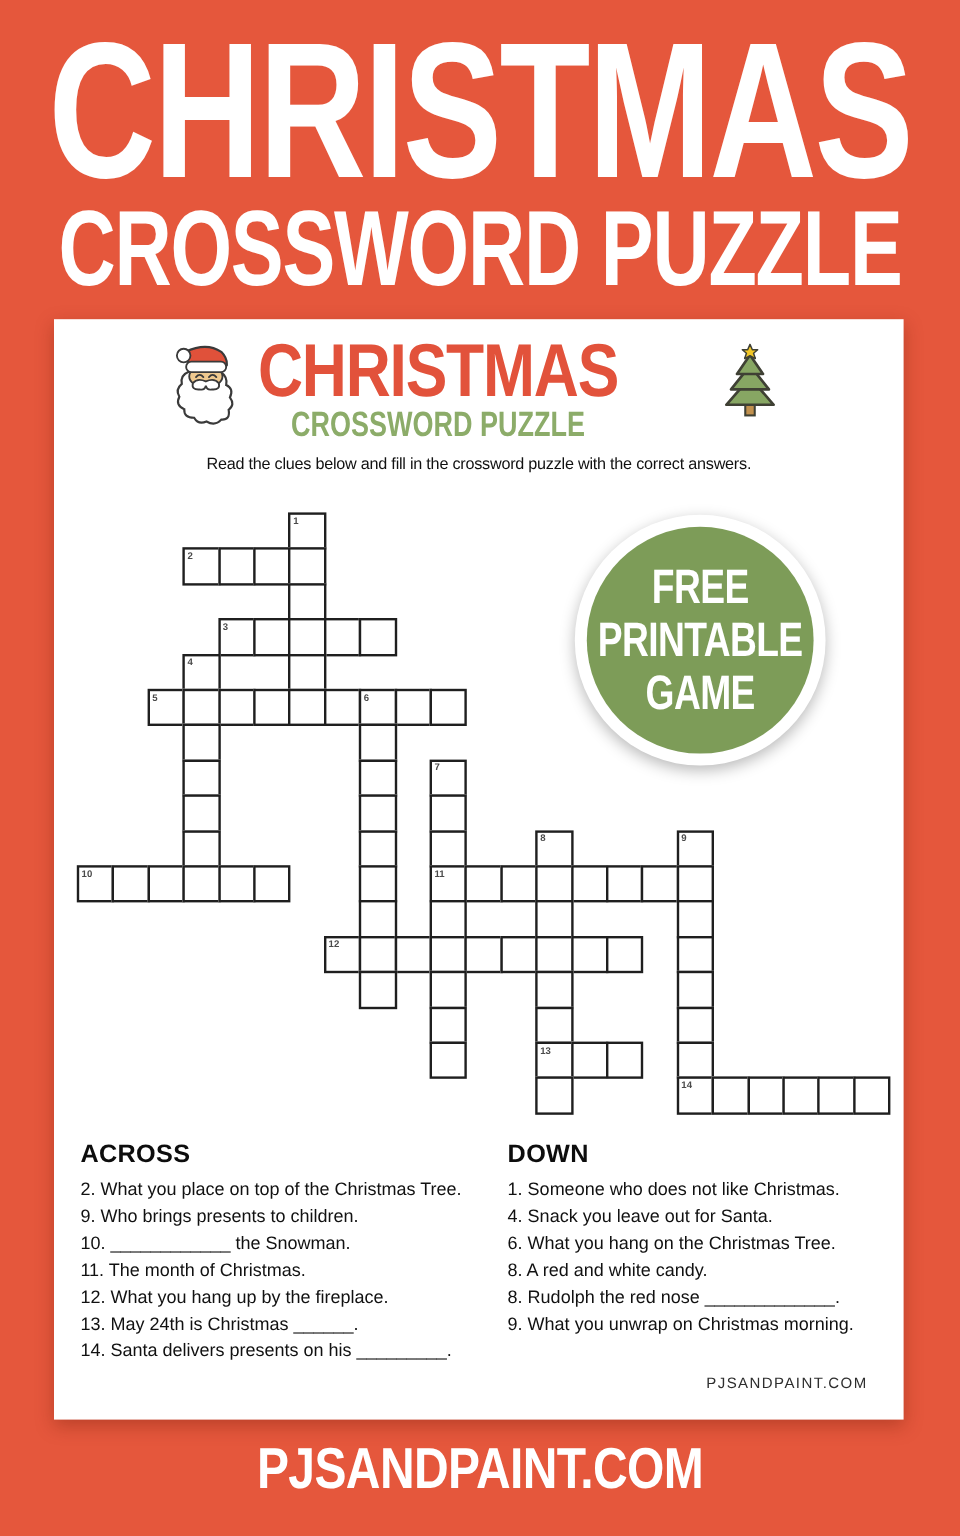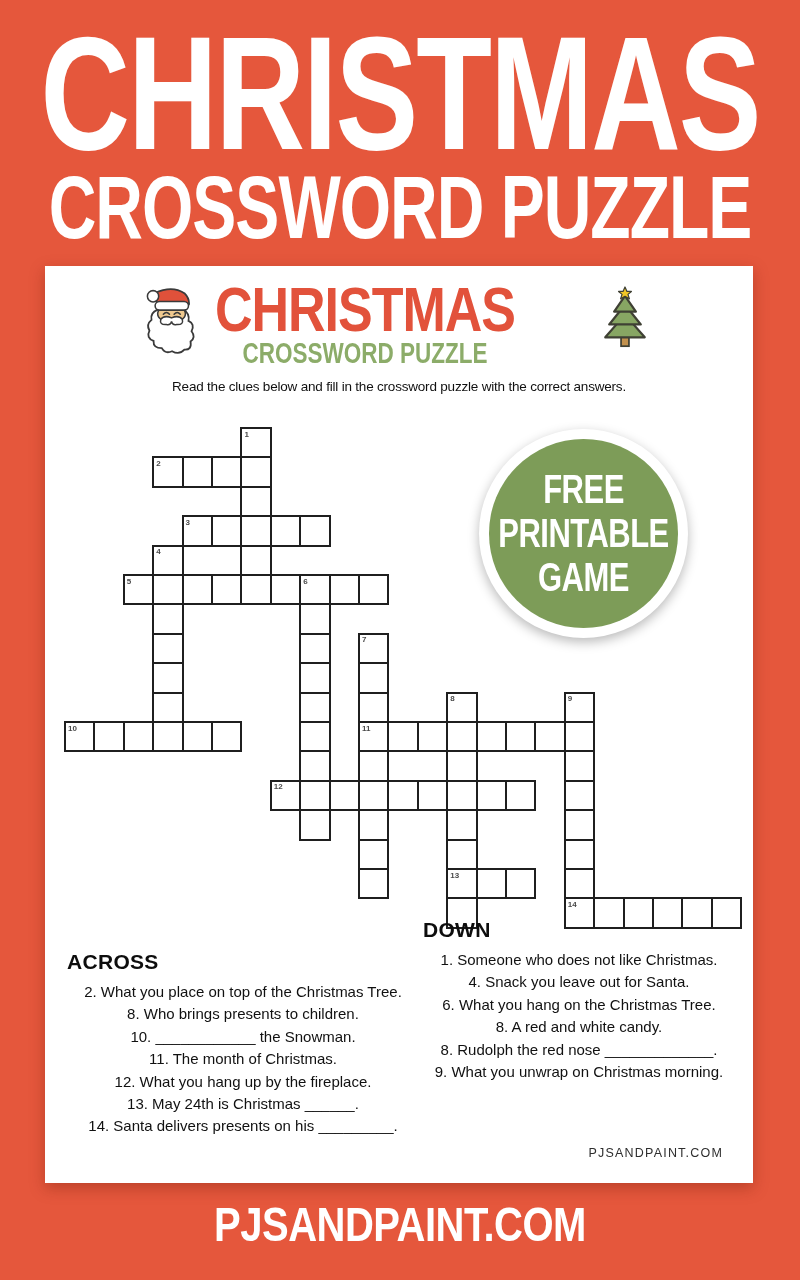--- a/index.html
+++ b/index.html
@@ -68,26 +68,26 @@
     background:#7D9C58;border-radius:50%;
     display:flex;align-items:center;justify-content:center;
   }
   .badge-text{
     text-align:center;color:#fff;font-weight:900;
     font-size:31px;line-height:34px;letter-spacing:-0.5px;
     transform:scaleY(1.3);
   }
   
   .clues-across{position:absolute;left:22px;top:684px;width:352px;}
-  .clues-down{position:absolute;left:378px;top:652px;width:312px;}
+  .clues-down{position:absolute;left:378px;top:684px;width:312px;}
   .clues-header{
     font-size:21px;font-weight:700;color:#0d0d0d;
     letter-spacing:0.3px;margin-bottom:7px;
   }
-  .clue{font-size:15px;line-height:22.4px;color:#111;text-align:center;}
+  .clue{font-size:15px;line-height:22.4px;color:#111;}
   
   .watermark{
     position:absolute;left:430px;top:880px;width:248px;
     text-align:right;font-size:12.5px;letter-spacing:1.2px;color:#2e2e2e;
   }
   .footer{
     position:absolute;top:1200px;left:0;right:0;
     text-align:center;font-size:40px;font-weight:900;line-height:1;
     color:#ffffff;letter-spacing:-0.5px;
     transform:scaleY(1.2);transform-origin:50% 0;
@@ -246,21 +246,21 @@
         <div>PRINTABLE</div>
         <div>GAME</div>
       </div>
     </div>
   </div>
 
   <div class="clues-across">
     <div class="clues-header">ACROSS</div>
     <div>
         <div class="clue">2. What you place on top of the Christmas Tree.</div>
-        <div class="clue">8. Who brings presents to children.</div>
+        <div class="clue">9. Who brings presents to children.</div>
         <div class="clue">10. ____________ the Snowman.</div>
         <div class="clue">11. The month of Christmas.</div>
         <div class="clue">12. What you hang up by the fireplace.</div>
         <div class="clue">13. May 24th is Christmas ______.</div>
         <div class="clue">14. Santa delivers presents on his _________.</div>
       </div>
   </div>
   <div class="clues-down">
     <div class="clues-header">DOWN</div>
     <div>

